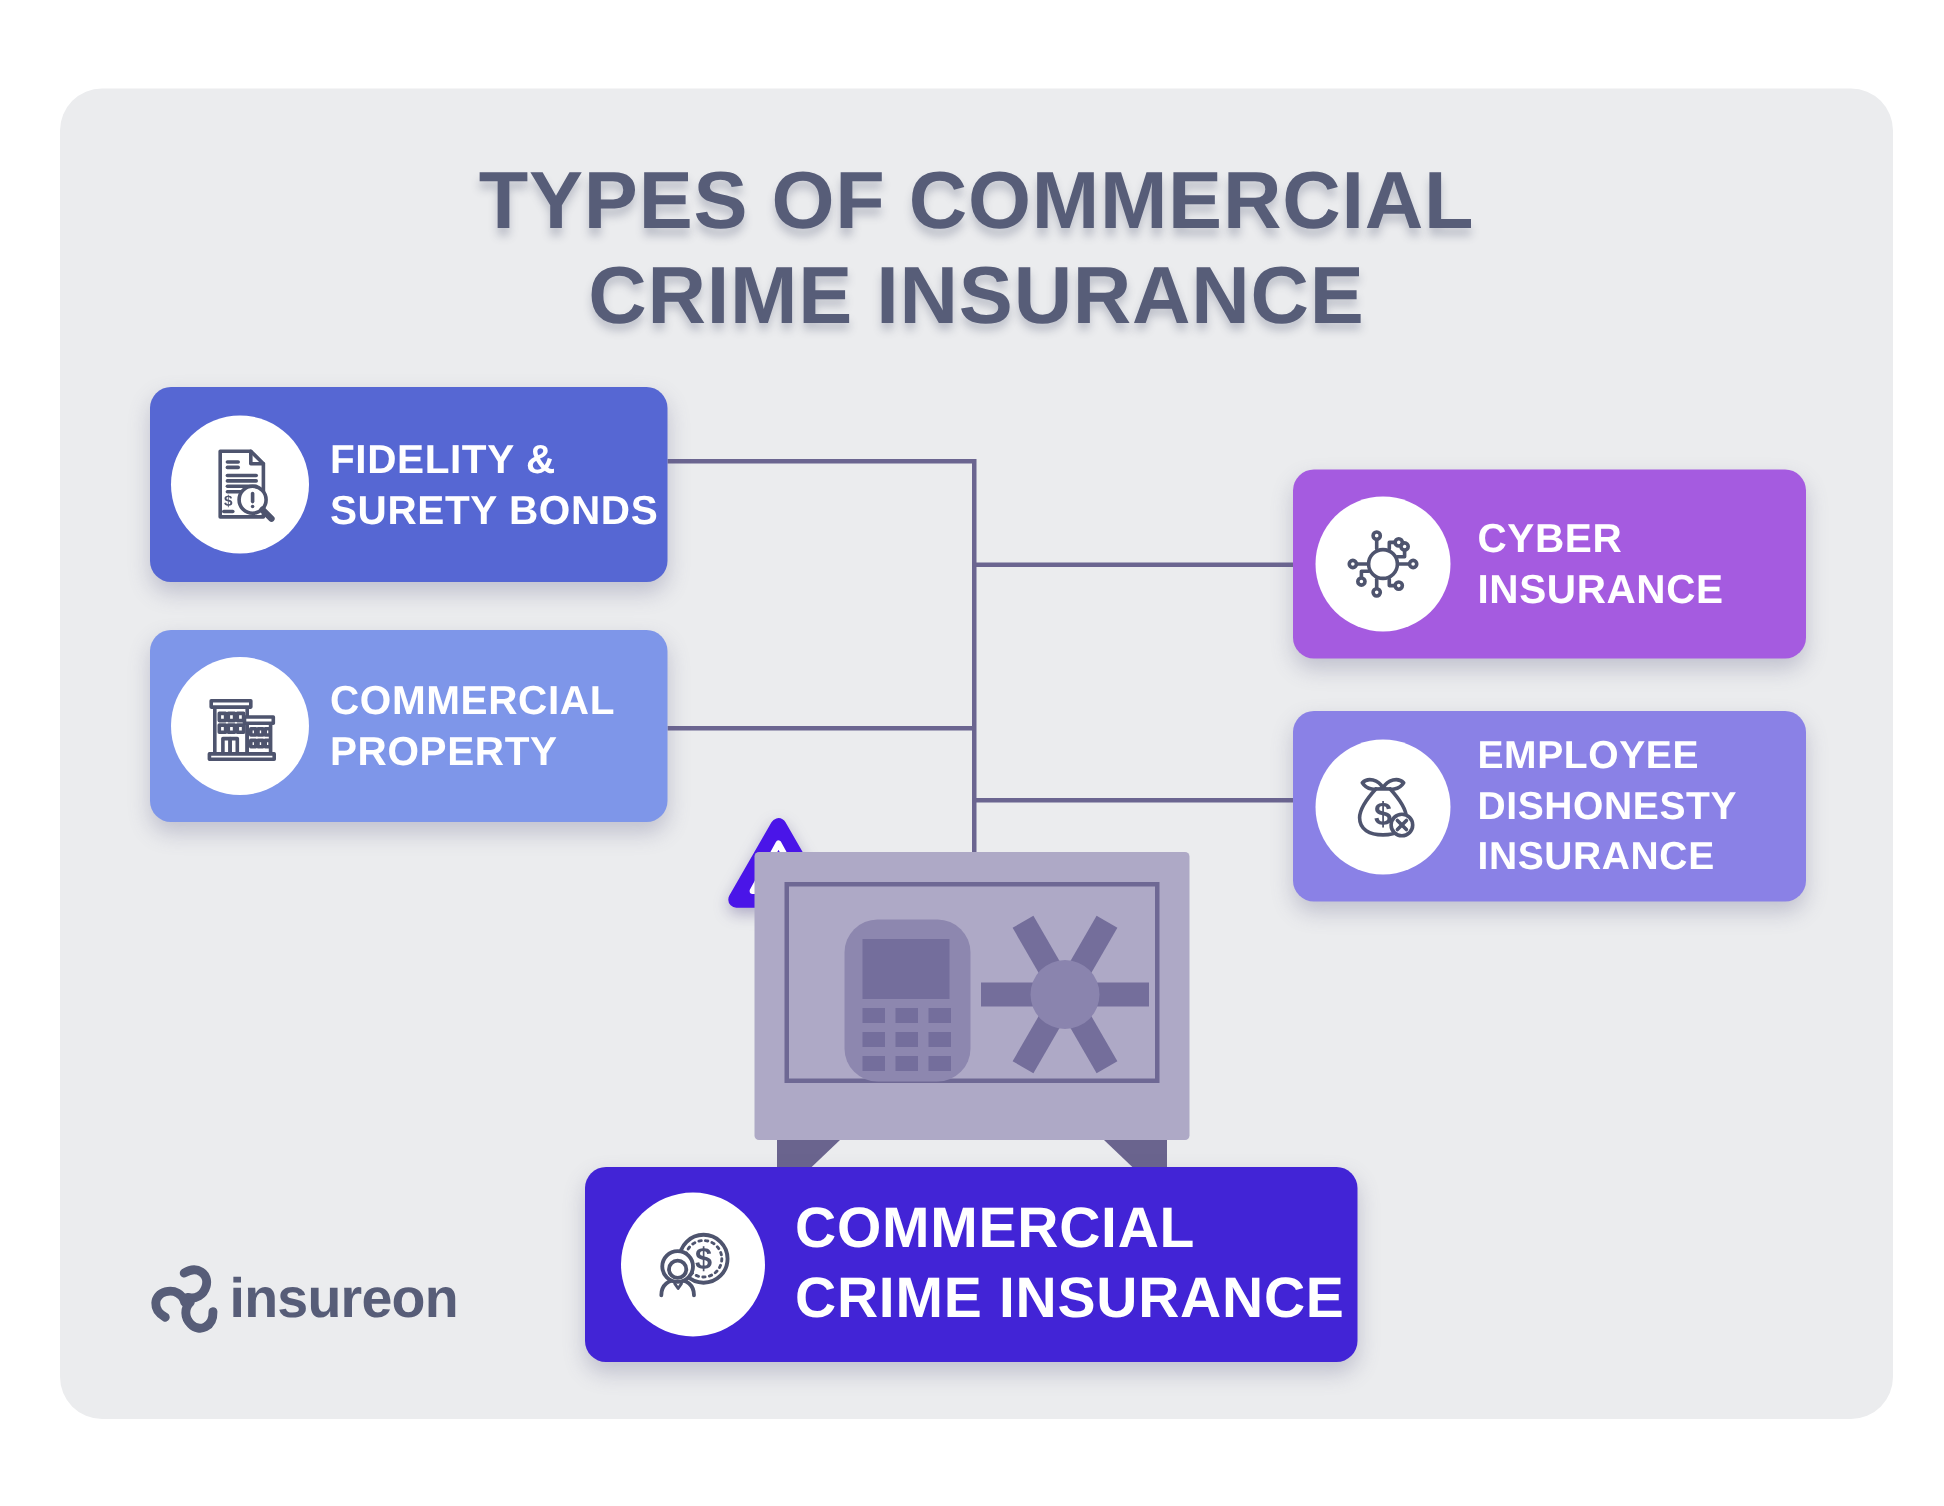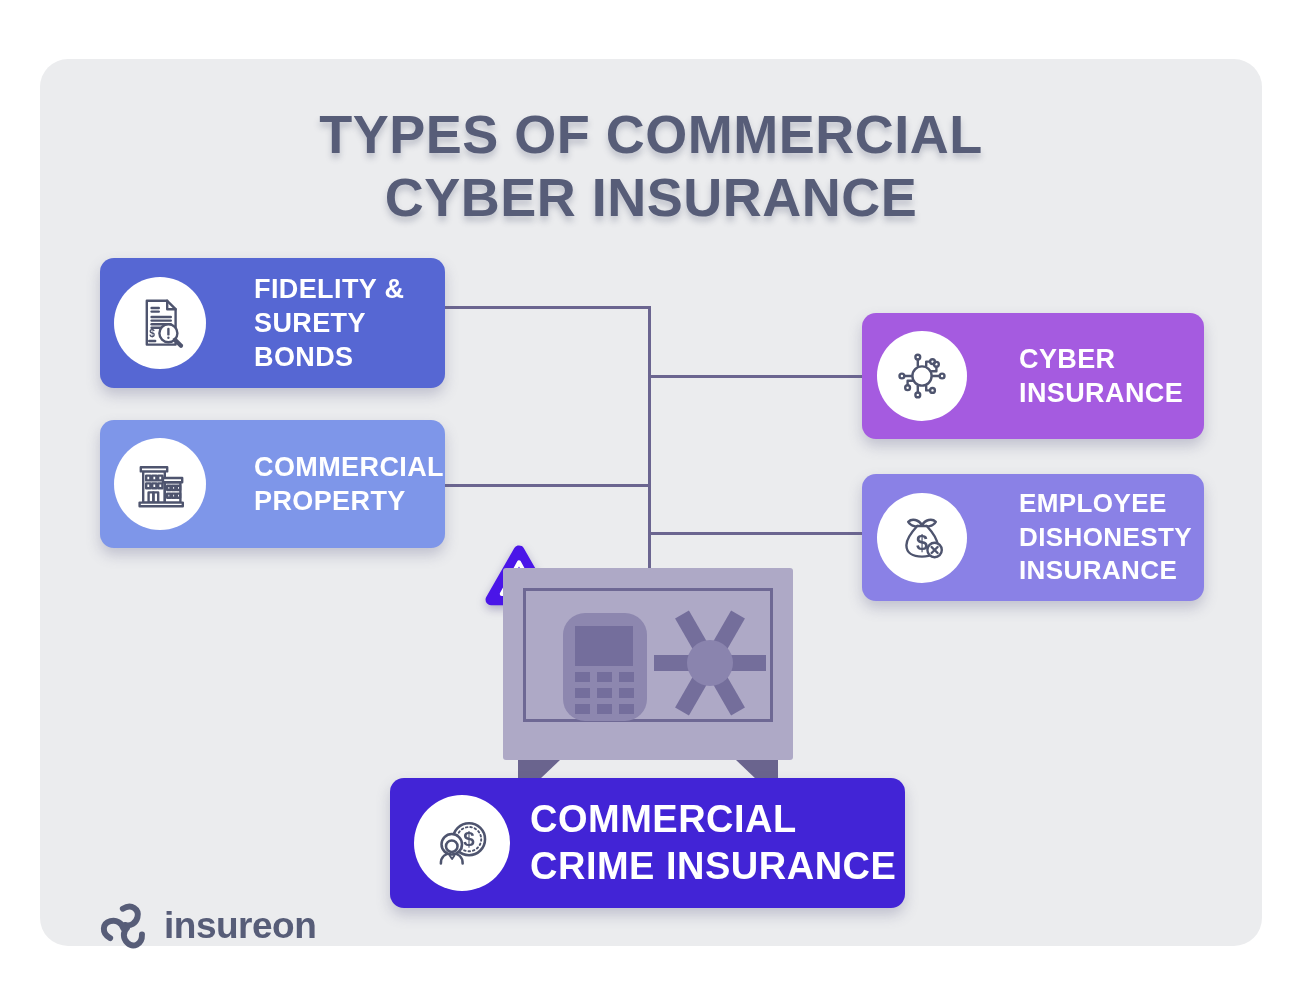--- a/index.html
+++ b/index.html
@@ -23,21 +23,21 @@
     border-radius:14px; box-shadow:0 7px 14px rgba(95,95,135,0.30); }
   .node .icon-circle { background:#ffffff; border-radius:50%;
     display:flex; align-items:center; justify-content:center; flex:0 0 auto; }
   .node .node-label { color:#ffffff; font-weight:bold; white-space:pre-line; }
 
   .node-left  { left:60px;  width:345px; padding-left:14px; gap:14px; }
   .node-right { left:822px; width:342px; padding-left:15px; gap:18px; }
   .node-left .icon-circle  { width:92px; height:92px; }
   .node-right .icon-circle { width:90px; height:90px; }
   .node-left .node-label, .node-right .node-label
-    { font-size:27px; line-height:1.26; letter-spacing:0.4px;margin-left:34px; }
+    { font-size:27px; line-height:1.26; letter-spacing:0.4px; }
 
   .fidelity { top:199px; height:130px; background:#5667D3; }
   .property { top:361px; height:128px; background:#7E96E9; }
   .cyber    { top:254px; height:126px; background:#A55BE0; }
   .employee { top:415px; height:127px; background:#8A81E6; }
   .employee .node-label { font-size:26px; line-height:1.30; }
 
   .crime { left:350px; top:719px; width:515px; height:130px; background:#4224D6;
     padding-left:24px; gap:20px; }
   .crime .icon-circle { width:96px; height:96px; }
@@ -56,35 +56,35 @@
   .key { position:absolute; width:15px; height:10px; background:#746E9C; }
   .wheel { position:absolute; left:147px; top:35px; }
   .leg { position:absolute; top:192px; width:42px; height:20px; background:#6A648E; }
   .leg-left  { left:15px;  clip-path:polygon(0 0,100% 0,50% 100%,0 100%); }
   .leg-right { right:15px; clip-path:polygon(0 0,100% 0,100% 100%,50% 100%); }
 
   .warning { position:absolute; left:443px; top:483px;
     filter:drop-shadow(0 4px 5px rgba(60,50,120,0.35)); }
 
   
-  .logo { position:absolute; left:58px; top:840px; display:flex;
-    align-items:center; gap:12px; }
+  .logo { position:absolute; left:58px; top:780px; display:flex;
+    align-items:center; gap:1px; }
   .brand-name { font-size:37px; font-weight:bold; color:#575D78;
     letter-spacing:-0.5px; }
 
   .ic { stroke:#4E546E; fill:none; stroke-width:4; stroke-linecap:round;
     stroke-linejoin:round; }
 </style>
 </head>
 <body>
 
 <div class="panel">
 
   <h1 class="title">TYPES OF COMMERCIAL
-CYBER INSURANCE</h1>
+CRIME INSURANCE</h1>
 
   <div class="line h3" style="left:405px; top:247px; width:205px;"></div>
   <div class="line w3" style="left:608px; top:247px; height:262px;"></div>
   <div class="line h3" style="left:610px; top:316px; width:212px;"></div>
   <div class="line h3" style="left:405px; top:425px; width:205px;"></div>
   <div class="line h3" style="left:610px; top:473px; width:212px;"></div>
 
   <div class="node node-left fidelity">
     <div class="icon-circle">
       <svg width="60" height="60" viewBox="0 0 100 100" class="ic">

